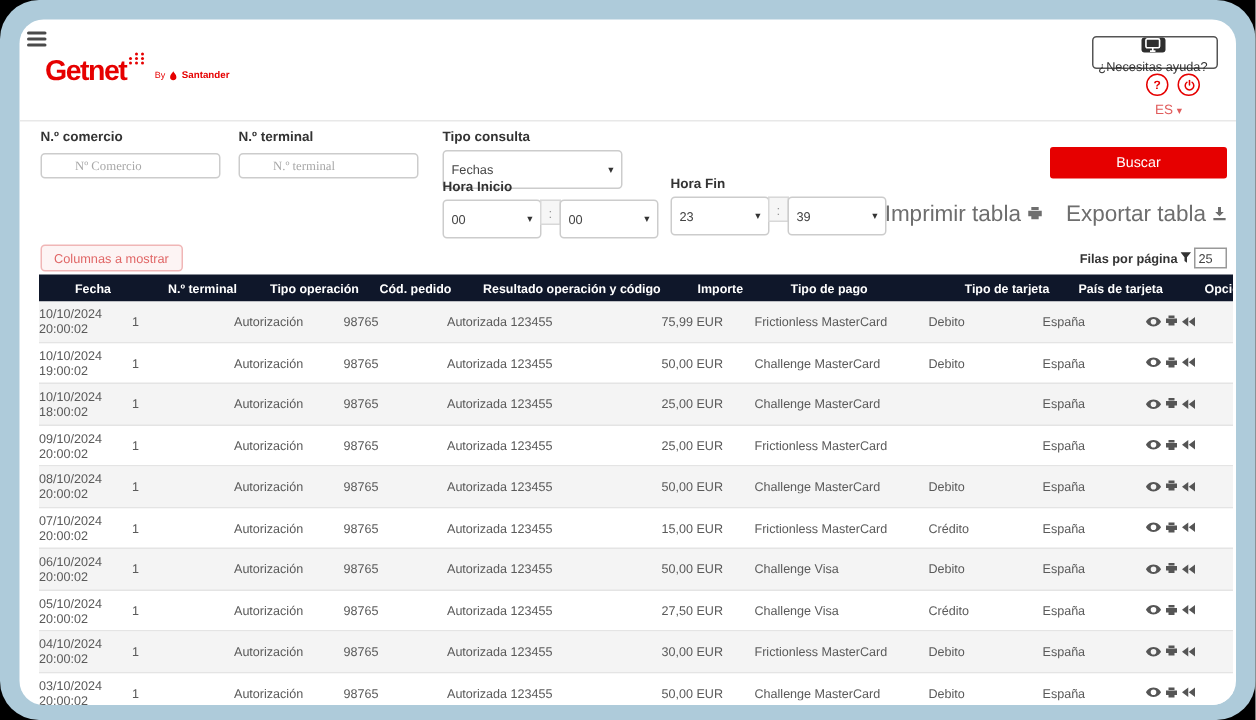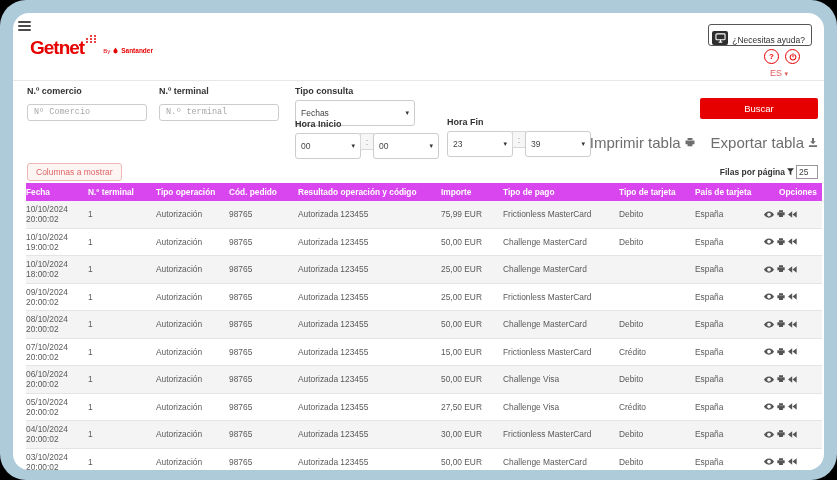--- a/index.html
+++ b/index.html
@@ -16,35 +16,35 @@
   .logo-row{position:absolute;left:17px;top:20px;display:flex;align-items:flex-end;}
   .logo-text{font-size:19px;font-weight:bold;color:#e60000;letter-spacing:-1px;line-height:1;}
   .logo-dots{display:grid;grid-template-columns:repeat(3,3px);grid-gap:1px;margin:2px 0 14px 2px;}
   .logo-dots b{width:2px;height:2px;background:#e60000;border-radius:1px;}
   .logo-dots b.blank{background:transparent;}
   .by-santander{display:flex;align-items:center;gap:2px;margin:0 0 3px 6px;color:#e60000;font-size:6.5px;}
   .by-santander .by{font-size:6px;}
   .by-santander .sant{font-weight:bold;}
 
   .help-btn{position:absolute;right:12px;top:11px;height:20px;border:1px solid #555;border-radius:3px;
-    display:flex;align-items:flex-end;gap:4px;padding:0 6px 0 3px;background:#fff;cursor:pointer;}
+    display:flex;align-items:center;gap:4px;padding:0 6px 0 3px;background:#fff;cursor:pointer;flex-direction:column;}
   .help-btn .monitor{width:16px;height:14px;background:#2e2e2e;border-radius:2px;display:flex;align-items:center;justify-content:center;}
   .help-btn span.txt{font-size:8.5px;color:#333;}
   .circle-icons{position:absolute;right:24px;top:36px;display:flex;gap:6px;}
   .circle{width:13px;height:13px;border:1.4px solid #e60000;border-radius:50%;display:flex;align-items:center;justify-content:center;
     color:#e60000;font-size:8px;font-weight:bold;cursor:pointer;background:#fff;}
   .lang{position:absolute;right:36px;top:55px;font-size:9px;color:#e05c5c;cursor:pointer;}
   .lang .chev{font-size:7px;}
   .divider{position:absolute;left:0;right:0;top:67px;height:1px;background:#e8e8e8;}
 
   
   .field{position:absolute;}
   .field label{display:block;font-size:9px;font-weight:bold;color:#333;margin-bottom:4px;}
   .tinput{width:100%;height:17px;border:1px solid #ccc;border-radius:3px;font-size:8.5px;color:#555;
-    padding:0 6px;box-sizing:border-box;font-family:Liberation Mono, monospace;outline:none;background:#fff;}
+    padding:0 22px;box-sizing:border-box;font-family:Liberation Serif, serif;outline:none;background:#fff;}
   .tinput::placeholder{color:#a8a8a8;}
   .tinput.center{text-align:center;}
   .selectbox{height:17px;border:1px solid #ccc;border-radius:3px;background:#fff;display:flex;align-items:center;
     justify-content:space-between;padding:12px 5px;font-size:8.5px;color:#444;cursor:pointer;box-sizing:border-box;}
   .selectbox .chev{font-size:7px;color:#333;}
   .pair{display:flex;}
   .sep{width:14px;height:17px;border:1px solid #d8d8d8;background:#f6f6f6;color:#999;font-size:9px;
     display:flex;align-items:center;justify-content:center;box-sizing:border-box;margin:0 -1px;}
 
   .f-comercio{left:14px;top:73px;width:120px;}
@@ -64,21 +64,21 @@
   .columnas-btn{position:absolute;left:14px;top:150px;height:18px;padding:0 8px;background:#fdf4f4;
     border:1px solid #f0b6b6;border-radius:3px;color:#e06666;font-size:8.5px;font-family:inherit;cursor:pointer;}
   .filas{position:absolute;right:6px;top:152px;display:flex;align-items:center;gap:2px;}
   .filas .lbl{font-size:8.5px;font-weight:bold;color:#333;}
   .filas input{width:22px;height:14px;border:1px solid #999;font-size:8.5px;color:#444;padding:0 2px;
     box-sizing:border-box;font-family:inherit;outline:none;}
 
   
   .table{position:absolute;left:13px;top:170px;width:796px;}
   .thead,.trow{display:grid;grid-template-columns:62px 68px 73px 69px 143px 62px 116px 76px 84px 43px;}
-  .thead{background:#d946ef;height:18px;align-items:center;}
+  .thead{background:#0f172a;height:18px;align-items:center;padding-left:24px;}
   .thead .hcell{font-size:8.3px;font-weight:bold;color:#fff;white-space:nowrap;overflow:hidden;}
   .trow{height:26.5px;align-items:center;border-bottom:1px solid #e4e4e4;background:#fff;cursor:pointer;}
   .trow:nth-child(odd){background:#f4f4f4;}
   .cell{font-size:8.4px;color:#5a5a5a;white-space:nowrap;overflow:hidden;padding-right:4px;}
   .date-cell div{line-height:10px;}
   .opts{display:flex;gap:3px;align-items:center;margin-left:-15px;}
   .opt-icon{display:inline-flex;cursor:pointer;}
   svg{display:block;}
 </style>
 </head>

